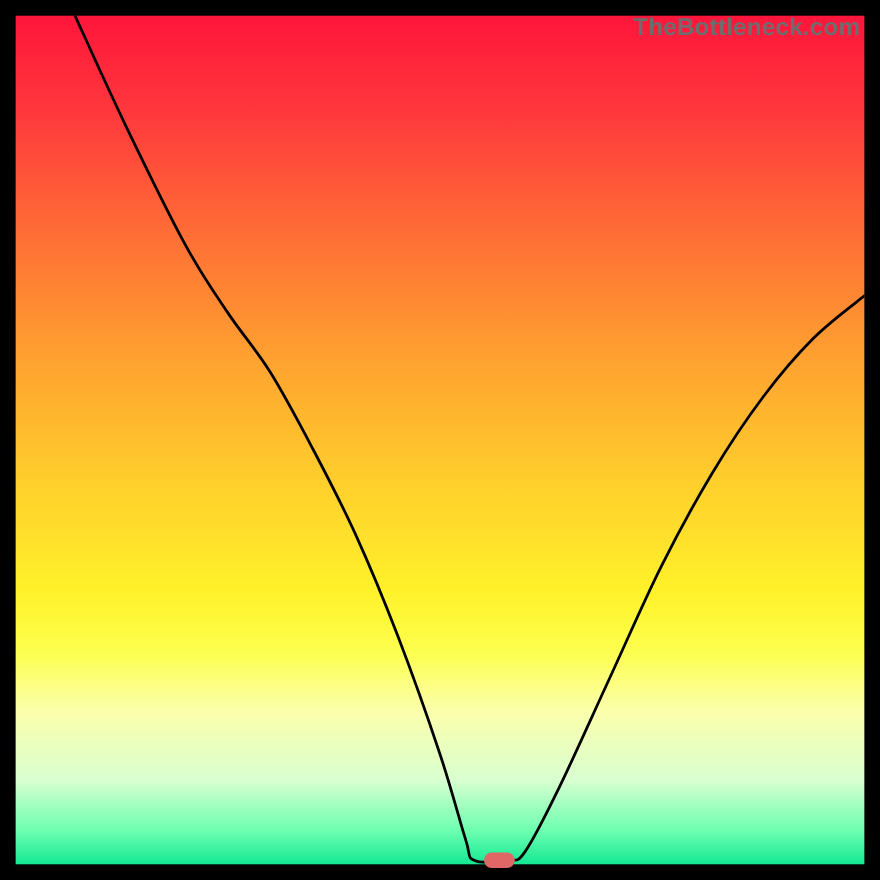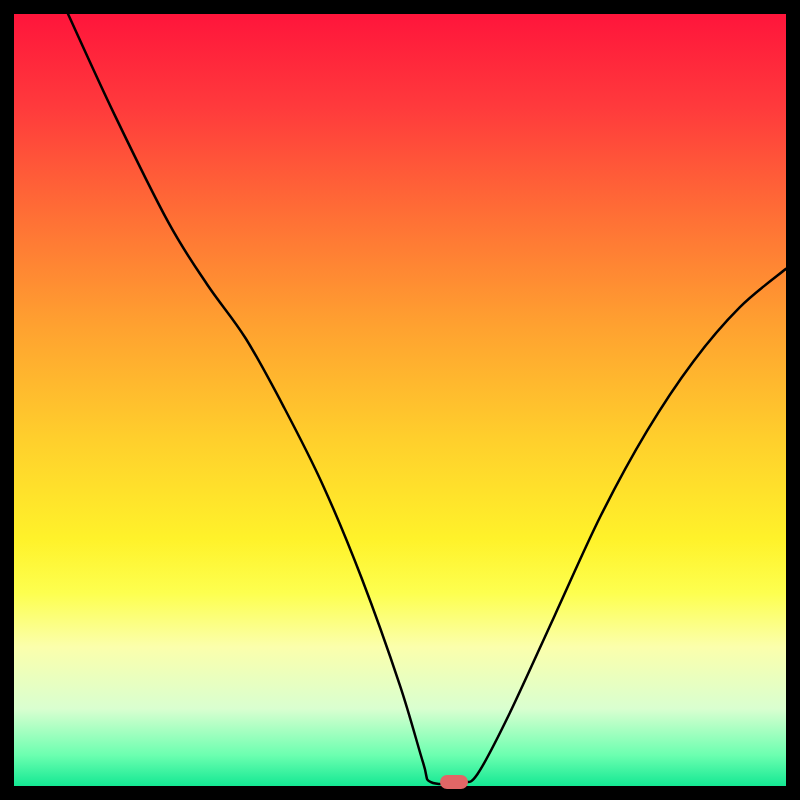--- a/index.html
+++ b/index.html
@@ -65,13 +65,14 @@
           <stop offset="96.0%" stop-color="#6cffb0"></stop>
           <stop offset="100.0%" stop-color="#14e893"></stop>
         </linearGradient>
     </defs>
     <rect x="0" y="0" width="772" height="772" fill="url(#bg-grad)"></rect>
     <path id="curve-path" fill="none" d="M 54.04 0.00 C 61.76 16.73, 83.63 65.62, 100.36 100.36 C 117.09 135.10, 138.96 180.13, 154.40 208.44 C 169.84 236.75, 180.13 250.90, 193.00 270.20 C 205.87 289.50, 218.73 303.65, 231.60 324.24 C 244.47 344.83, 257.33 369.27, 270.20 393.72 C 283.07 418.17, 295.93 442.61, 308.80 470.92 C 321.67 499.23, 334.53 530.11, 347.40 563.56 C 360.27 597.01, 375.71 640.76, 386.00 671.64 C 396.29 702.52, 404.01 732.76, 409.16 748.84 C 414.31 764.92, 410.45 764.92, 416.88 768.14 C 423.31 771.36, 440.04 769.43, 447.76 768.14 C 455.48 766.85, 455.48 771.36, 463.20 760.42 C 470.92 749.48, 481.21 728.90, 494.08 702.52 C 506.95 676.14, 524.96 635.61, 540.40 602.16 C 555.84 568.71, 571.28 532.68, 586.72 501.80 C 602.16 470.92, 617.60 442.61, 633.04 416.88 C 648.48 391.15, 663.92 367.99, 679.36 347.40 C 694.80 326.81, 710.24 308.80, 725.68 293.36 C 741.12 277.92, 764.28 261.19, 772.00 254.76" stroke="#000000" stroke-width="2.5" stroke-linecap="round" stroke-linejoin="round"></path>
   </svg>
 
   <div class="marker" id="marker-dot" style="left: 440.04px; top: 768.14px; background: rgb(225, 102, 102);"></div>
 
+  <div class="watermark">TheBottleneck.com</div>
 </div>
 
 </body></html>

